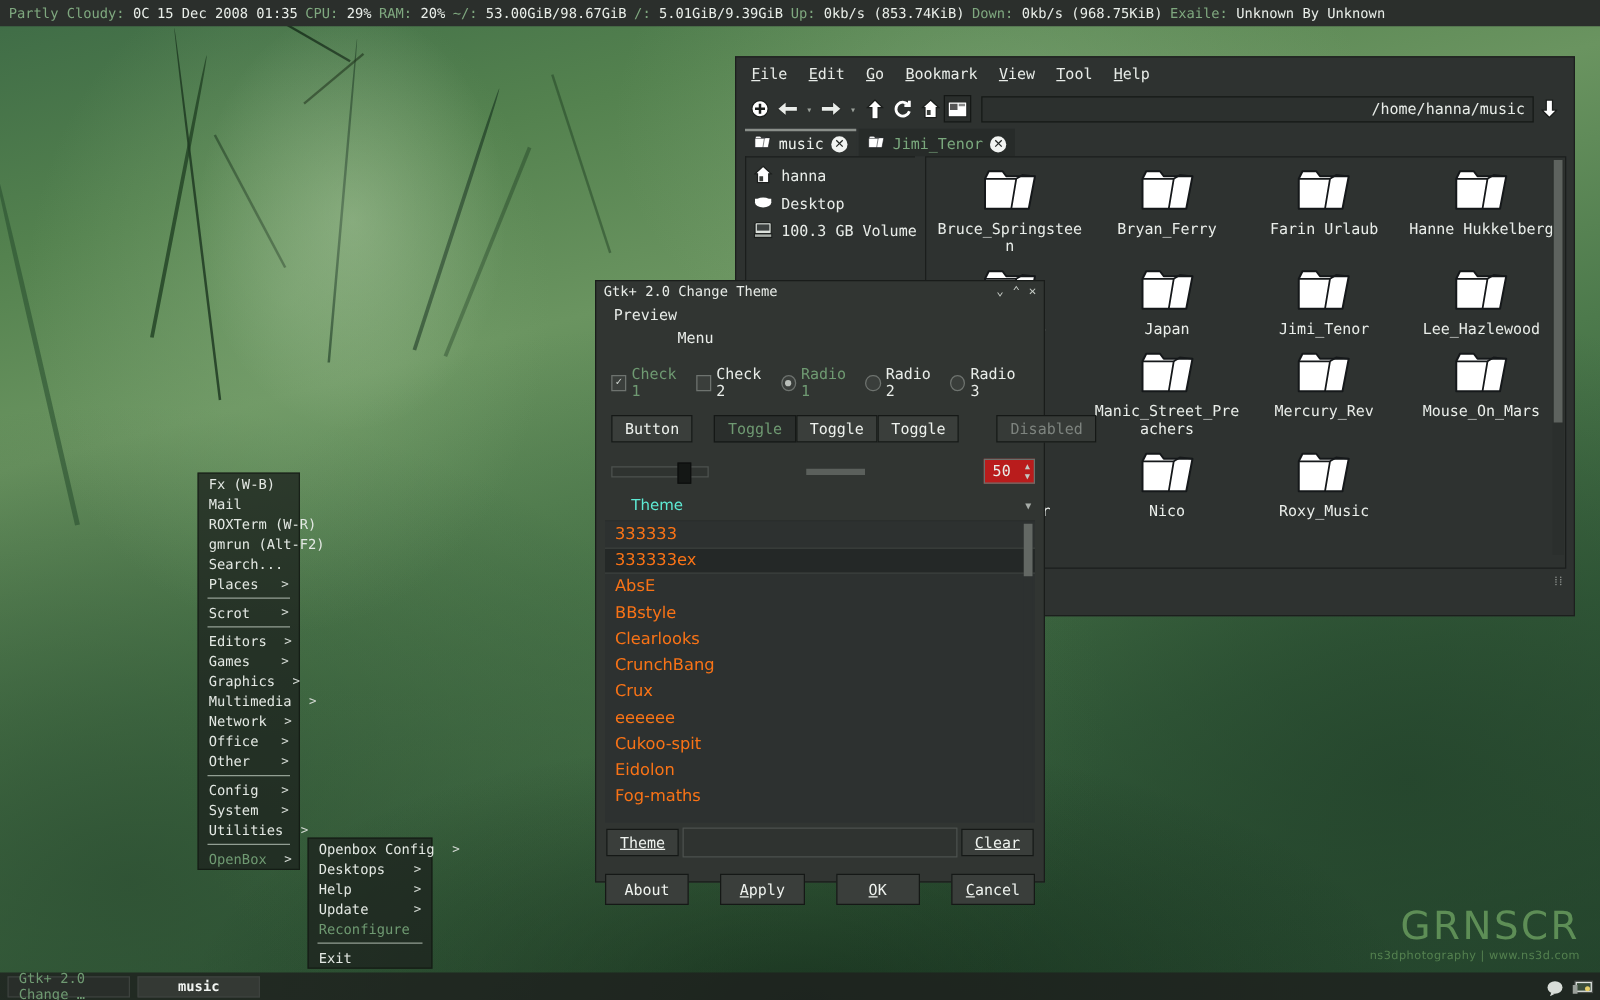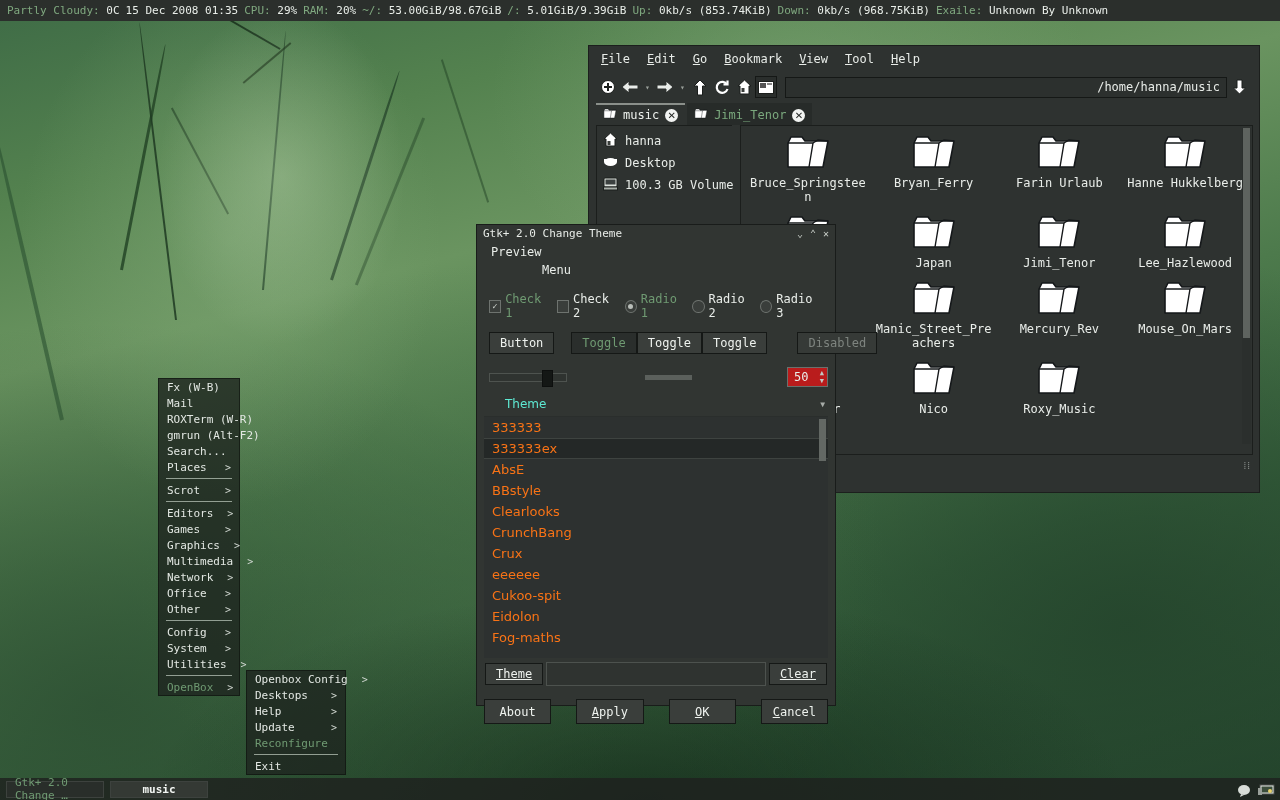--- a/index.html
+++ b/index.html
@@ -210,20 +210,24 @@
     <div class="blade" style="left:262px;top:30px;width:2px;height:260px;transform:rotate(5deg);background:#24472a;"></div>
     <div class="blade" style="left:60px;top:120px;width:4px;height:300px;transform:rotate(-13deg);background:#2a5030;opacity:.6;"></div>
     <div class="blade" style="left:330px;top:60px;width:3px;height:220px;transform:rotate(18deg);background:#1d3a23;opacity:.7;"></div>
     <div class="blade2" style="left:198px;top:26px;width:88px;height:2px;transform:rotate(30deg);background:#0f2413;opacity:.75;"></div>
     <div class="blade2" style="left:236px;top:62px;width:62px;height:2px;transform:rotate(-40deg);background:#10250f;opacity:.6;"></div>
     <div class="blade2" style="left:140px;top:160px;width:120px;height:2px;transform:rotate(62deg);background:#16301a;opacity:.5;"></div>
     <div class="blade2" style="left:390px;top:130px;width:150px;height:2px;transform:rotate(72deg);background:#1b3a20;opacity:.45;"></div>
     <div class="blade2" style="left:300px;top:200px;width:180px;height:3px;transform:rotate(-68deg);background:#1b3a20;opacity:.4;"></div>
   </div>
 
+  <div id="watermark">
+    <div class="big">GRNSCR</div>
+    <div class="small">ns3dphotography | www.ns3d.com</div>
+  </div>
 
   <div id="topbar"><span class="lbl">Partly Cloudy: </span><span class="val">0C</span><span class="sep">&nbsp;</span><span class="val">15 Dec 2008 01:35</span><span class="sep">&nbsp;</span><span class="lbl">CPU: </span><span class="val">29%</span><span class="sep">&nbsp;</span><span class="lbl">RAM: </span><span class="val">20%</span><span class="sep">&nbsp;</span><span class="lbl">~/: </span><span class="val">53.00GiB/98.67GiB</span><span class="sep">&nbsp;</span><span class="lbl">/: </span><span class="val">5.01GiB/9.39GiB</span><span class="sep">&nbsp;</span><span class="lbl">Up: </span><span class="val">0kb/s (853.74KiB)</span><span class="sep">&nbsp;</span><span class="lbl">Down: </span><span class="val">0kb/s (968.75KiB)</span><span class="sep">&nbsp;</span><span class="lbl">Exaile: </span><span class="val">Unknown By Unknown</span><span class="sep">&nbsp;</span></div>
 
   <div id="filemanager">
 
     <div id="fm-menubar">
         <div class="mi"><u>F</u>ile</div>
         <div class="mi"><u>E</u>dit</div>
         <div class="mi"><u>G</u>o</div>
         <div class="mi"><u>B</u>ookmark</div>

